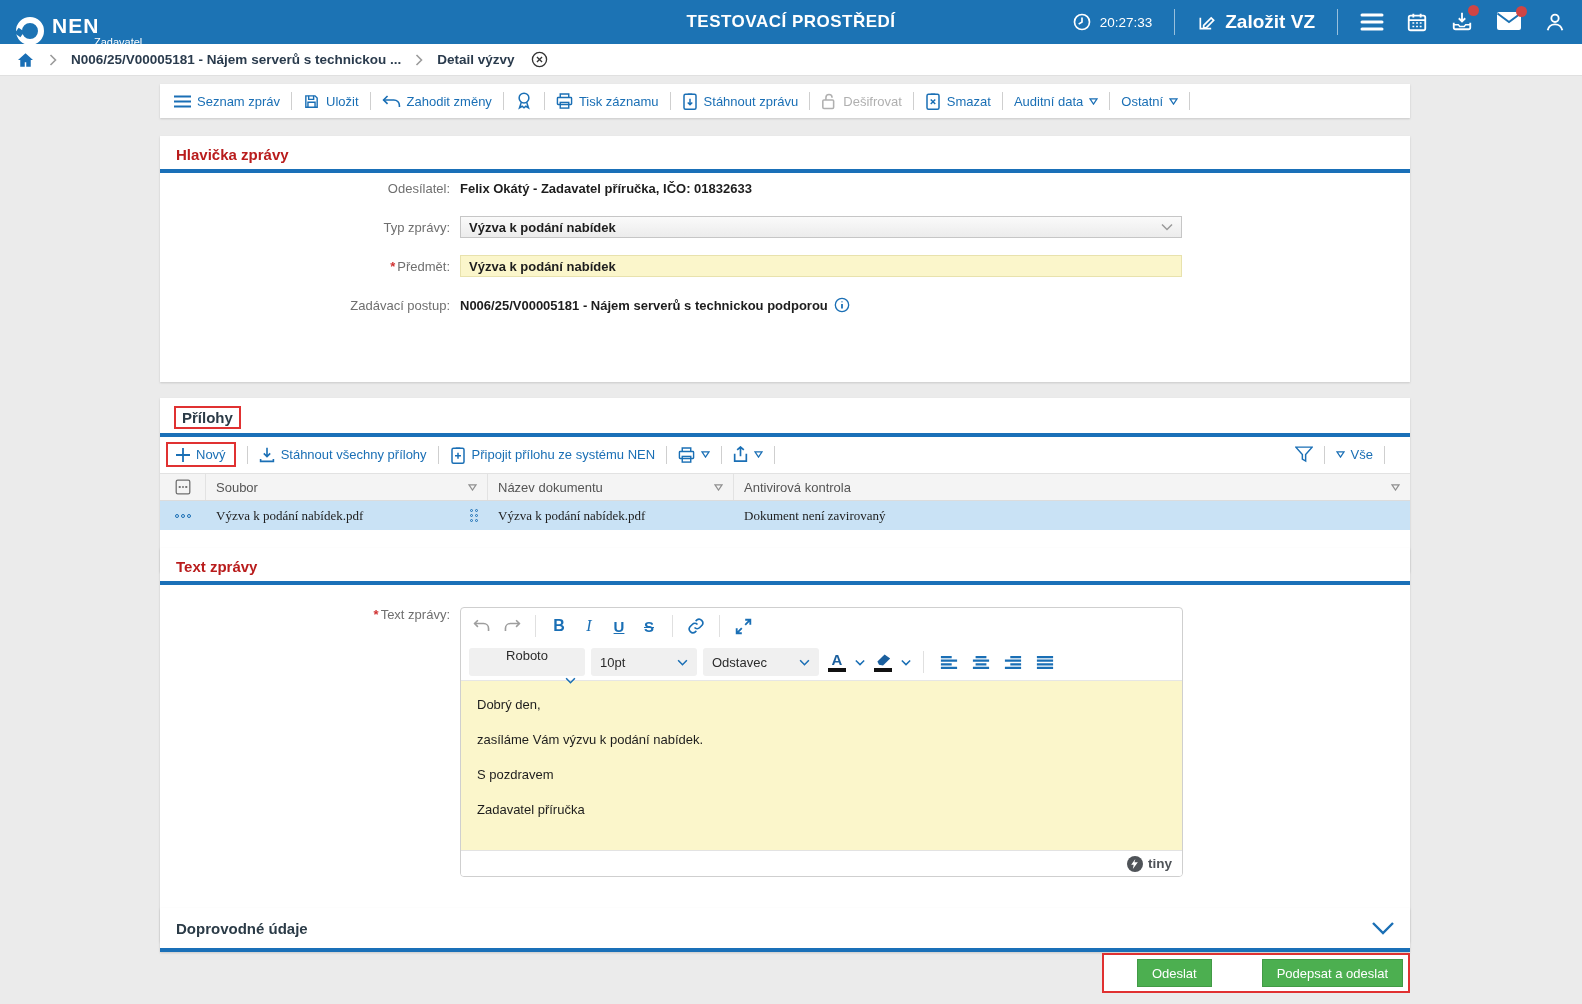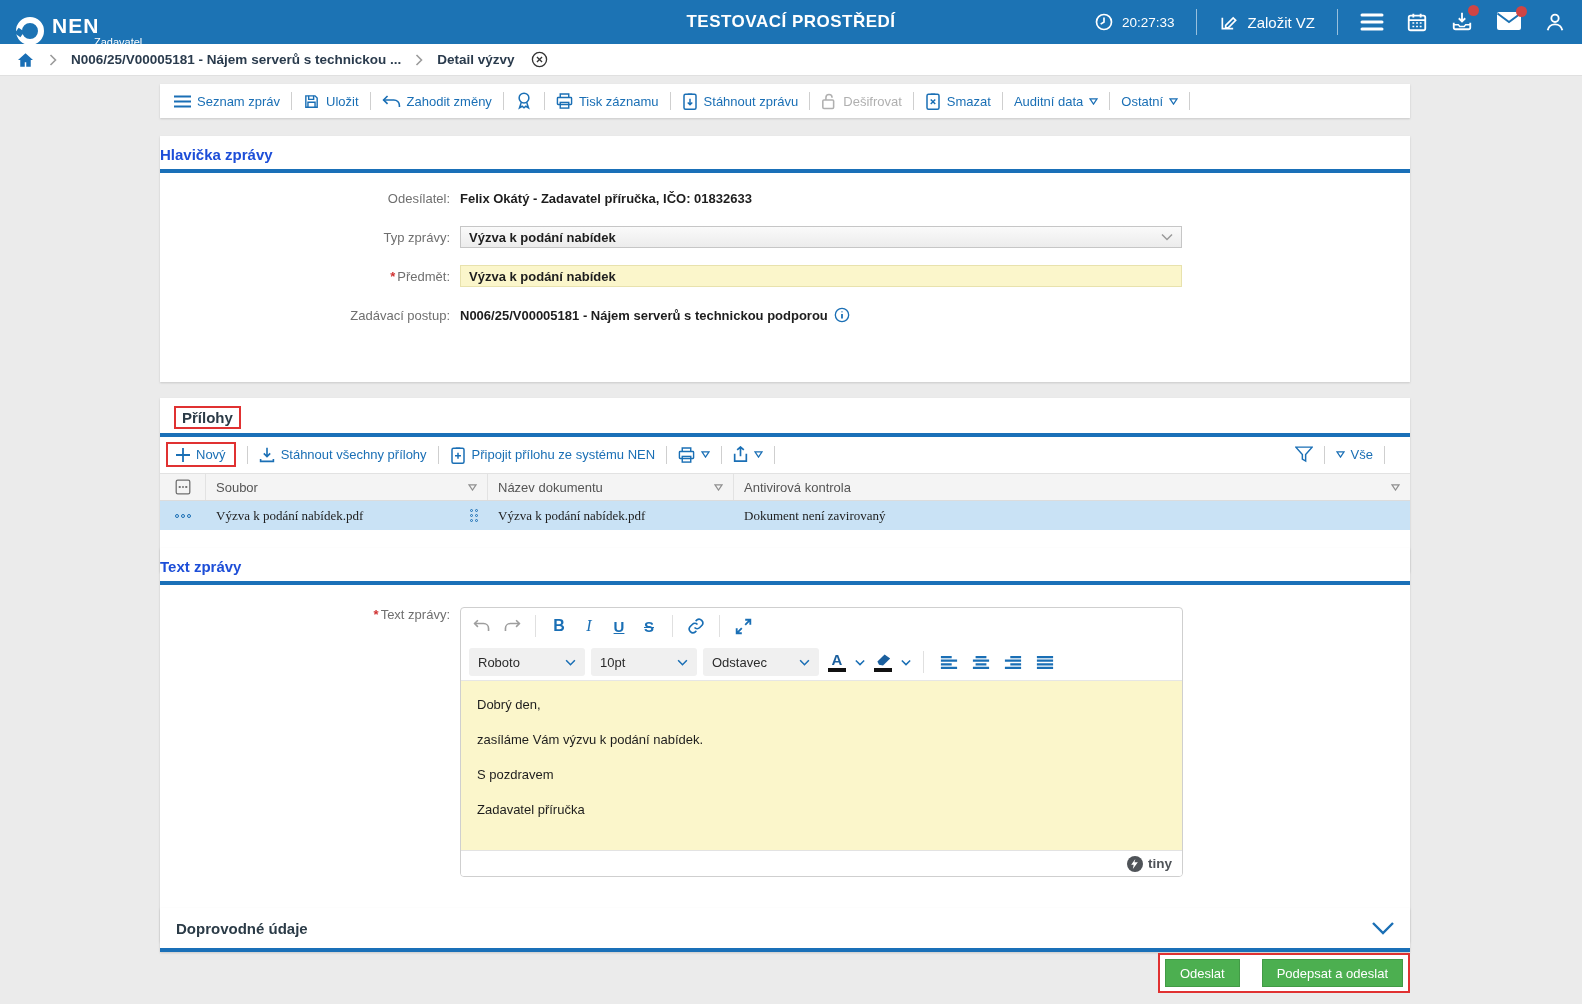--- a/index.html
+++ b/index.html
@@ -12,47 +12,47 @@
   .logo-wrap { display:flex; align-items:flex-start; gap:8px;margin-top:18px; }
   .logo-ring { width:28px; height:28px; border:6px solid #fff; border-radius:50%; margin-top:2px; position:relative; }
   .logo-ring:after { content:""; position:absolute; left:-6px; top:6px; width:7px; height:7px; background:#1c73b4; transform:rotate(35deg); }
   .logo-text-col { line-height:1; }
   .logo-nen { font-size:21px; font-weight:bold; letter-spacing:1px; }
   .logo-sub { font-size:11px; margin-left:42px; margin-top:1px; }
   .env-title { position:absolute; left:0; right:0; text-align:center; font-size:17px; font-weight:bold; letter-spacing:.5px; pointer-events:none; }
   .hdr-right { margin-left:auto; display:flex; align-items:center; gap:22px; z-index:2; }
   .hdr-item { display:flex; align-items:center; gap:8px; cursor:pointer; }
   .hdr-time { font-size:13.5px; }
-  .hdr-strong { font-size:15px; font-weight:normal; }
+  .hdr-strong { font-size:19px; font-weight:bold; }
   .hdr-div { width:1px; height:26px; background:rgba(255,255,255,.55); }
   .badge-wrap { position:relative; }
   .badge-dot { position:absolute; right:-5px; top:-5px; width:11px; height:11px; border-radius:50%; background:#cf4545; }
   .hicon { display:inline-flex; }
 
   
   .breadcrumb { position:absolute; left:0; top:44px; width:1582px; height:32px; background:#fff; border-bottom:1px solid #e0e0e0; display:flex; align-items:center; padding:0 16px; gap:14px; }
   .bc-chev { color:#9b9b9b; }
   .bc-item { color:#2a3b4d; font-weight:bold; font-size:13.5px; cursor:pointer; }
   .bc-close { display:inline-flex; margin-left:2px; cursor:pointer; }
 
   
   .panel { position:absolute; left:160px; width:1250px; background:#fff; box-shadow:0 1px 2px rgba(0,0,0,.15); }
-  .sec-title { font-size:15px; font-weight:bold; color:#1d4ed8; padding:10px 16px 6px 0; }
+  .sec-title { font-size:15px; font-weight:bold; color:#b91c1c; padding:10px 16px 6px 16px; }
   .sec-rule { height:4px; background:#1a70b8; }
   .red-box { border:2px solid #e03131; }
 
   
   .tb-panel { top:84px; height:34px; display:flex; align-items:center; padding:0 14px; }
   .tb-item { display:flex; align-items:center; gap:6px; color:#1a6fb5; cursor:pointer; white-space:nowrap; }
   .tb-item.disabled { color:#b0b0b0; cursor:default; }
   .tb-sep { width:1px; height:18px; background:#cfcfcf; margin:0 11px; }
 
   
   .hlavicka-panel { top:136px; height:246px; }
-  .field-rows { padding-top:14px; }
+  .field-rows { padding-top:4px; }
   .frow { display:flex; align-items:center; min-height:22px; margin-bottom:17px; }
   .flabel { width:290px; text-align:right; color:#6f6f6f; padding-right:0; display:flex; justify-content:flex-end; align-items:center; }
   .fvalue { margin-left:10px; font-weight:bold; color:#1d1d1d; display:flex; align-items:center; gap:6px; }
   .req { color:#d03232; font-weight:bold; margin-right:2px; }
   .select-box { margin-left:10px; width:722px; height:22px; background:linear-gradient(#fafafa,#ececec); border:1px solid #c6c6c6; display:flex; align-items:center; padding:0 8px; font-weight:bold; color:#1d1d1d; cursor:pointer; }
   .select-box .sb-chev { margin-left:auto; color:#9a9a9a; }
   .yellow-input { margin-left:10px; width:722px; height:22px; background:#fbf6cb; border:1px solid #e8e2ad; display:flex; align-items:center; padding:0 8px; font-weight:bold; color:#1d1d1d; }
   .komu-pill { width:163px; height:21px; border:1px solid #b7b7b7; border-radius:11px; background:#fff; color:#1a6fb5; display:flex; align-items:center; justify-content:center; cursor:pointer; }
 
   
@@ -100,21 +100,21 @@
 
   
   .dopr-panel { top:908px; height:44px; }
   .dopr-inner { display:flex; align-items:center; padding:0 16px; height:40px; }
   .dopr-title { font-size:15px; font-weight:bold; color:#2b3b47; }
   .dopr-chev { margin-left:auto; color:#1a6fb5; cursor:pointer; display:flex; }
 
   
   .actions { position:absolute; top:953px; left:160px; width:1250px; display:flex; justify-content:flex-end; }
   .actions-group { display:flex; gap:22px; padding:4px 5px; background:#fff; }
-  .btn-green { height:28px; padding:0 14px; background:#4caf50; color:#fff; border:1px solid #429a46; display:flex; align-items:center; justify-content:center; cursor:pointer; font-size:13px; }
+  .btn-green { height:28px; padding:0 14px; background:#4caf50; color:#fff; border:1px solid #429a46; display:flex; align-items:center; justify-content:center; cursor:pointer; font-size:13px;margin-left:28px; }
 
   svg { display:block; }
 </style>
 </head>
 <body>
 
 <div id="page">
 
   <div class="app-header">
     <div class="logo-wrap">
@@ -539,21 +539,21 @@
               </svg>
             </span>
           <span class="ed-sep"></span>
           <span class="ed-btn">
               <svg width="17" height="17" viewBox="0 0 20 20" fill="none" stroke="#1a6fb5" stroke-width="2.2">
                 <path d="M12 2h6v6M8 18H2v-6M18 2l-6 6M2 18l6-6"></path>
               </svg>
             </span>
         </div>
         <div class="ed-tb2">
-          <div class="ed-dd" style="width:116px;">
+          <div class="ed-dd" style="width:116px;flex-direction:column;">
             <span>Roboto</span>
             <span class="ddc" style="margin-left:auto;">
                 <svg width="11" height="7" viewBox="0 0 12 8" fill="none" stroke="#1a6fb5" stroke-width="1.8">
                   <path d="M1 1.5l5 5 5-5"></path>
                 </svg>
               </span>
           </div>
           <div class="ed-dd" style="width:106px;">
             <span>10pt</span>
             <span class="ddc" style="margin-left:auto;">

